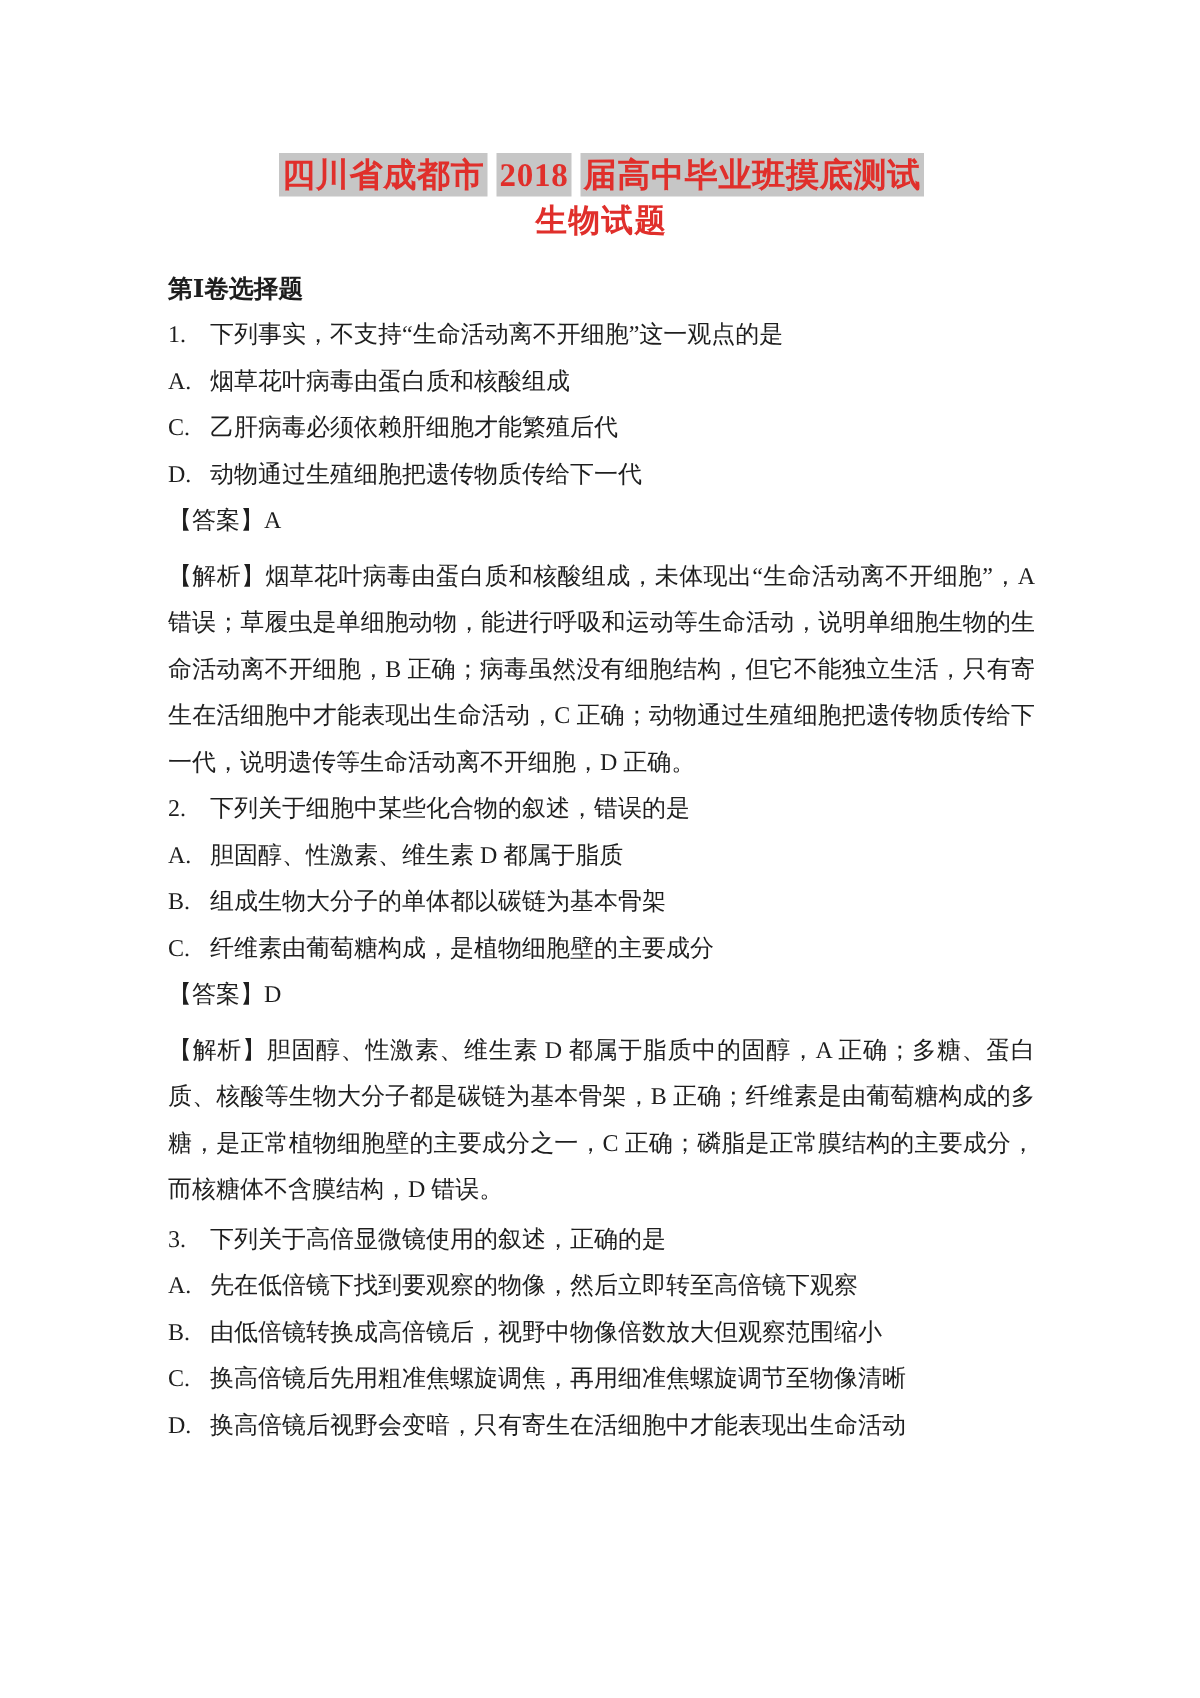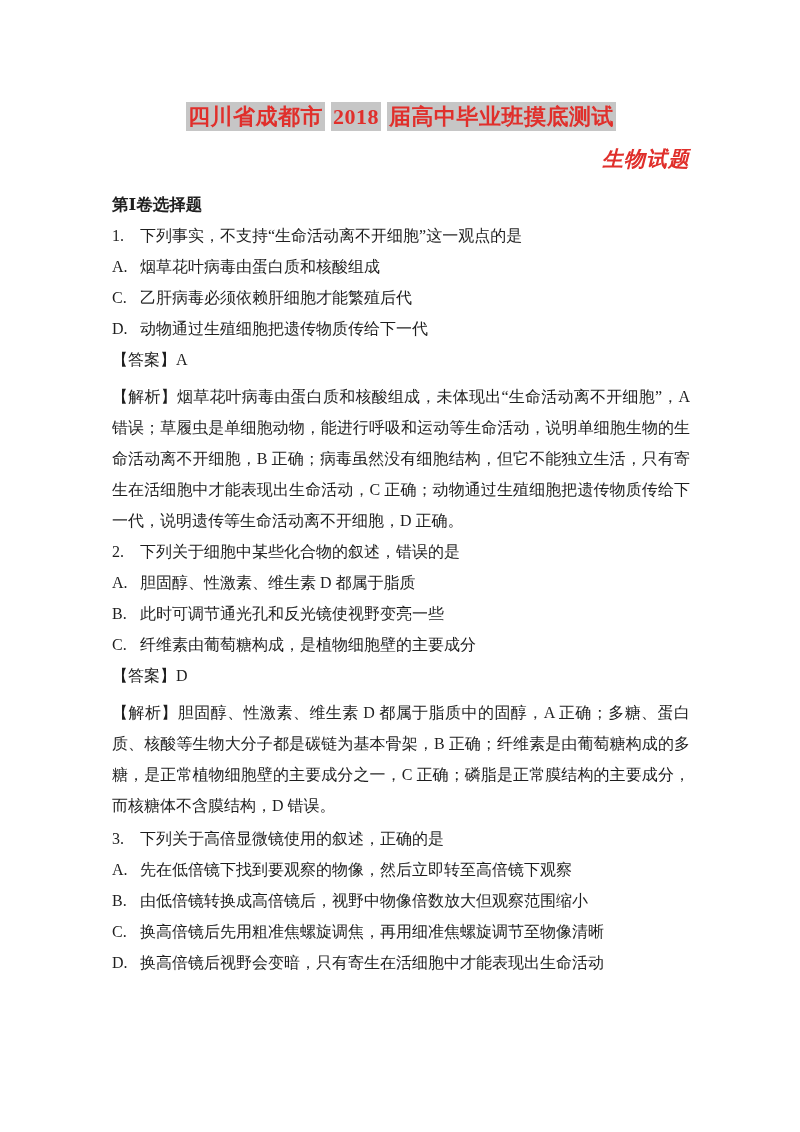--- a/index.html
+++ b/index.html
@@ -31,28 +31,27 @@
     text-align: center;
     color: var(--title-red);
     letter-spacing: 0.5px;
     white-space: nowrap;
   }
   .hl {
     background: var(--highlight-gray);
     padding: 2px 2px;
   }
   .doc-subtitle {
-    margin: 15px 0 0 0;
+    margin: 3px 0 0 0;
     font-size: 21px;
     line-height: 26px;
     font-weight: 700;
-    text-align: right;
+    text-align: center;
     color: var(--title-red);
     letter-spacing: 1px;
-    font-style: italic;
   }
   .section-heading {
     margin: 23px 0 12px 0;
     font-size: 16.5px;
     line-height: 19px;
     font-weight: 700;
   }
   .line {
     font-size: 16px;
     line-height: 19px;
@@ -88,21 +87,21 @@
     <div class="line"><span class="marker">A.</span><span>烟草花叶病毒由蛋白质和核酸组成</span></div>
     <div class="line"><span class="marker">C.</span><span>乙肝病毒必须依赖肝细胞才能繁殖后代</span></div>
     <div class="line"><span class="marker">D.</span><span>动物通过生殖细胞把遗传物质传给下一代</span></div>
     <div class="line"><span>【答案】</span><span>A</span></div>
     <p class="para"><span>【解析】</span><span>烟草花叶病毒由蛋白质和核酸组成，未体现出“生命活动离不开细胞”，A 错误；草履虫是单细胞动物，能进行呼吸和运动等生命活动，说明单细胞生物的生命活动离不开细胞，B 正确；病毒虽然没有细胞结构，但它不能独立生活，只有寄生在活细胞中才能表现出生命活动，C 正确；动物通过生殖细胞把遗传物质传给下一代，说明遗传等生命活动离不开细胞，D 正确。</span></p>
   </div>
 
   <div>
     <div class="line"><span class="marker">2.</span><span>下列关于细胞中某些化合物的叙述，错误的是</span></div>
     <div class="line"><span class="marker">A.</span><span>胆固醇、性激素、维生素 D 都属于脂质</span></div>
-    <div class="line"><span class="marker">B.</span><span>此时可调节通光孔和反光镜使视野变亮一些</span></div>
+    <div class="line"><span class="marker">B.</span><span>组成生物大分子的单体都以碳链为基本骨架</span></div>
     <div class="line"><span class="marker">C.</span><span>纤维素由葡萄糖构成，是植物细胞壁的主要成分</span></div>
     <div class="line"><span>【答案】</span><span>D</span></div>
     <p class="para"><span>【解析】</span><span>胆固醇、性激素、维生素 D 都属于脂质中的固醇，A 正确；多糖、蛋白质、核酸等生物大分子都是碳链为基本骨架，B 正确；纤维素是由葡萄糖构成的多糖，是正常植物细胞壁的主要成分之一，C 正确；磷脂是正常膜结构的主要成分，而核糖体不含膜结构，D 错误。</span></p>
   </div>
 
   <div class="q-gap-top">
     <div class="line"><span class="marker">3.</span><span>下列关于高倍显微镜使用的叙述，正确的是</span></div>
     <div class="line"><span class="marker">A.</span><span>先在低倍镜下找到要观察的物像，然后立即转至高倍镜下观察</span></div>
     <div class="line"><span class="marker">B.</span><span>由低倍镜转换成高倍镜后，视野中物像倍数放大但观察范围缩小</span></div>
     <div class="line"><span class="marker">C.</span><span>换高倍镜后先用粗准焦螺旋调焦，再用细准焦螺旋调节至物像清晰</span></div>

